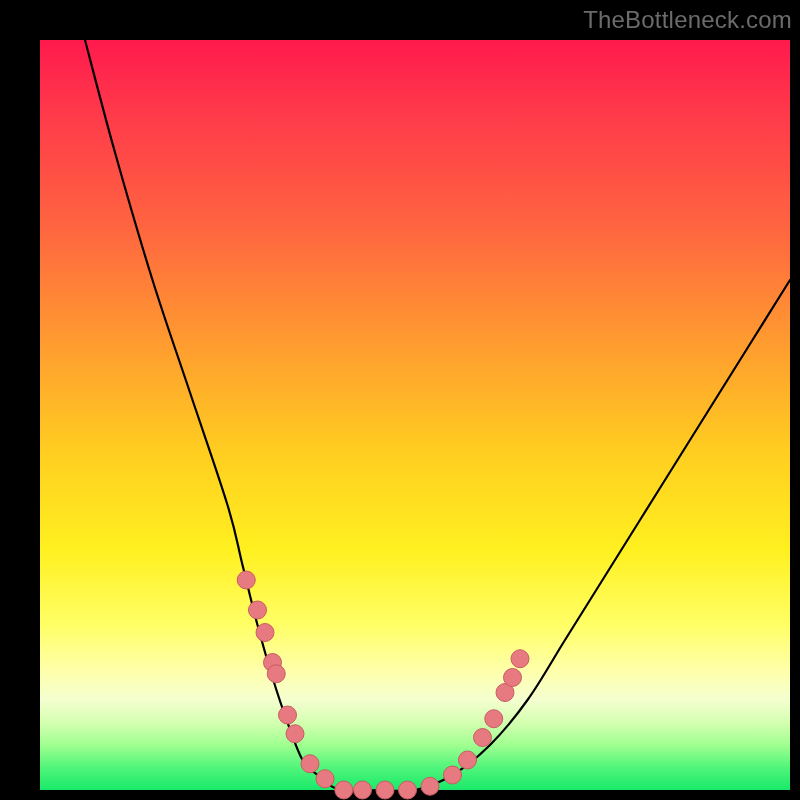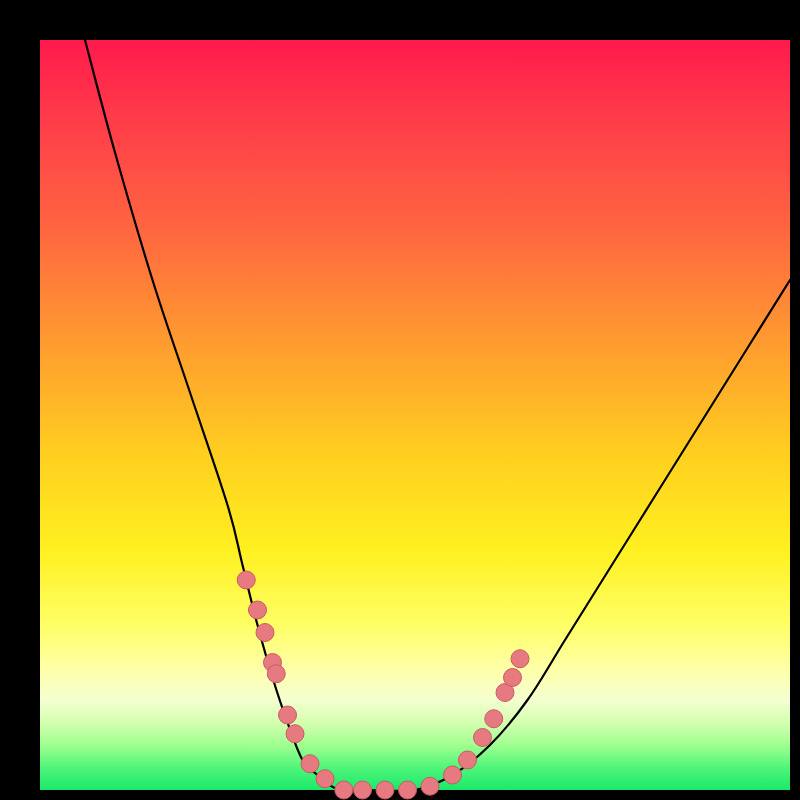--- a/index.html
+++ b/index.html
@@ -57,20 +57,21 @@
     font-size: 24px;
     font-weight: 400;
     letter-spacing: 0.2px;
   }
 </style>
 </head>
 <body>
 
 <div class="frame">
 
+  <div class="watermark">TheBottleneck.com</div>
 
   <div class="plot">
     <svg viewBox="0 0 750 750" preserveAspectRatio="none">
       <path id="curve-path" fill="none" stroke="#000000" stroke-width="2.2" stroke-linecap="round" stroke-linejoin="round" d="M 45.00 0.00 C 50.40 20.25, 62.85 69.30, 75.00 112.50 C 87.15 155.70, 99.00 196.80, 112.50 240.00 C 126.00 283.20, 136.50 312.00, 150.00 352.50 C 163.50 393.00, 178.05 433.95, 187.50 465.00 C 196.95 496.05, 197.10 503.40, 202.50 525.00 C 207.90 546.60, 212.10 564.75, 217.50 585.00 C 222.90 605.25, 227.10 619.95, 232.50 637.50 C 237.90 655.05, 242.10 667.65, 247.50 682.50 C 252.90 697.35, 257.10 710.55, 262.50 720.00 C 267.90 729.45, 270.75 729.60, 277.50 735.00 C 284.25 740.40, 289.20 747.30, 300.00 750.00 C 310.80 752.70, 324.00 750.00, 337.50 750.00 C 351.00 750.00, 361.50 752.70, 375.00 750.00 C 388.50 747.30, 399.00 743.10, 412.50 735.00 C 426.00 726.90, 436.50 718.50, 450.00 705.00 C 463.50 691.50, 474.00 678.90, 487.50 660.00 C 501.00 641.10, 511.50 621.60, 525.00 600.00 C 538.50 578.40, 549.00 561.60, 562.50 540.00 C 576.00 518.40, 586.50 501.60, 600.00 480.00 C 613.50 458.40, 624.00 441.60, 637.50 420.00 C 651.00 398.40, 661.50 381.60, 675.00 360.00 C 688.50 338.40, 699.00 321.60, 712.50 300.00 C 726.00 278.40, 743.25 250.80, 750.00 240.00"></path>
       <g id="markers">
           <circle cx="206.25" cy="540.00" r="9" fill="#e77a80" stroke="#c95a62" stroke-width="1"></circle>
           <circle cx="217.50" cy="570.00" r="9" fill="#e77a80" stroke="#c95a62" stroke-width="1"></circle>
           <circle cx="225.00" cy="592.50" r="9" fill="#e77a80" stroke="#c95a62" stroke-width="1"></circle>
           <circle cx="232.50" cy="622.50" r="9" fill="#e77a80" stroke="#c95a62" stroke-width="1"></circle>
           <circle cx="236.25" cy="633.75" r="9" fill="#e77a80" stroke="#c95a62" stroke-width="1"></circle>

